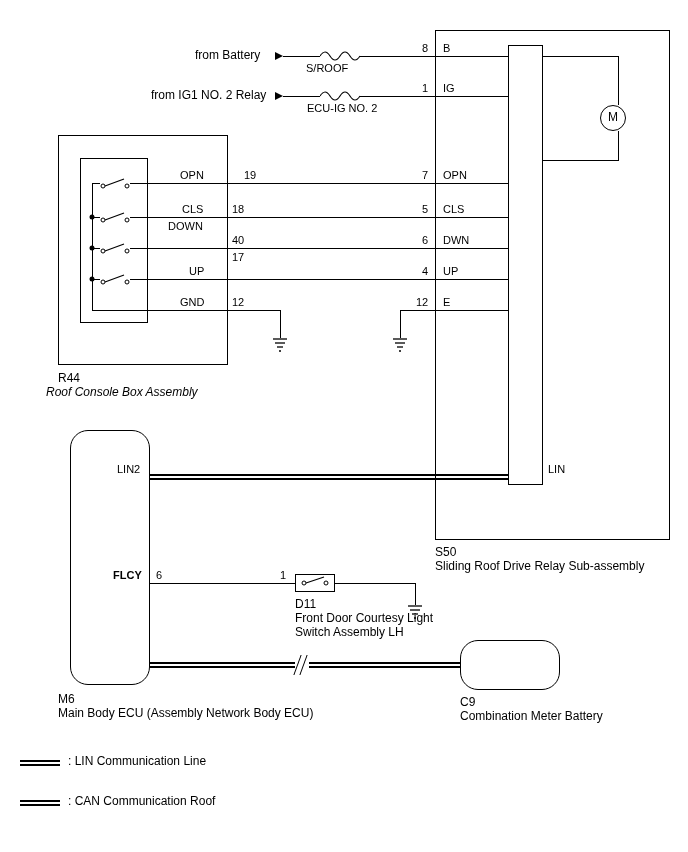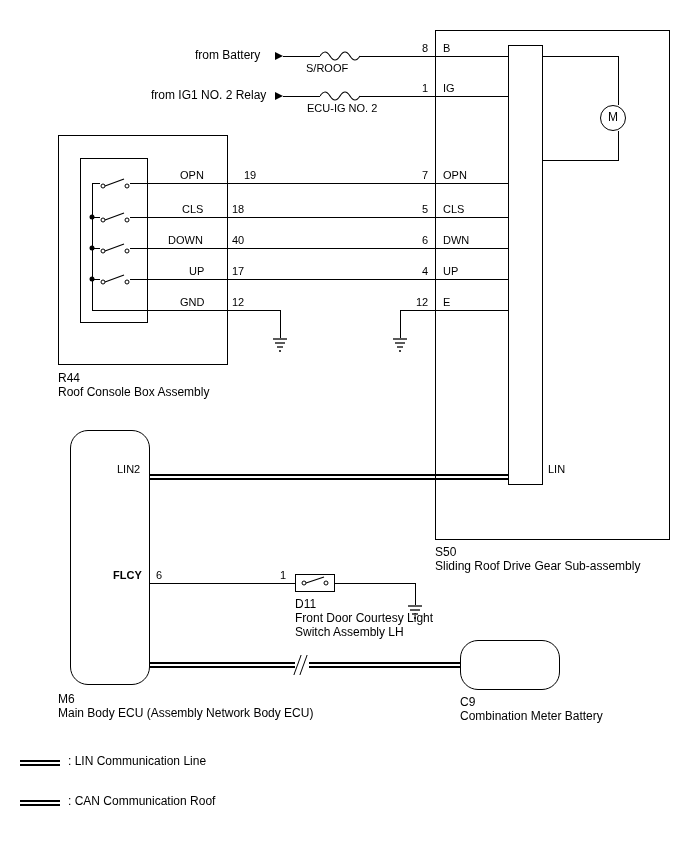--- a/index.html
+++ b/index.html
@@ -211,36 +211,36 @@
 
   <div class="switch" style="left:100px; top:242px;">
     <svg width="30" height="12">
         <circle cx="3" cy="9" r="2" fill="none" stroke="#000"></circle>
         <circle cx="27" cy="9" r="2" fill="none" stroke="#000"></circle>
         <line x1="5" y1="9" x2="24" y2="2" stroke="#000" stroke-width="1.2"></line>
       </svg>
   </div>
   <div class="wire hline" style="left:92px; top:248px; width:8px;"></div>
   <div class="wire hline" style="left:130px; top:248px; width:378px;"></div>
-  <span class="label small" style="left:168px; top:234px;">DOWN</span>
+  <span class="label small" style="left:168px; top:220px;">DOWN</span>
   <span class="label small" style="left:232px; top:234px;">40</span>
   <span class="label small" style="left:422px; top:234px;">6</span>
   <span class="label small" style="left:443px; top:234px;">DWN</span>
 
   <div class="switch" style="left:100px; top:273px;">
     <svg width="30" height="12">
         <circle cx="3" cy="9" r="2" fill="none" stroke="#000"></circle>
         <circle cx="27" cy="9" r="2" fill="none" stroke="#000"></circle>
         <line x1="5" y1="9" x2="24" y2="2" stroke="#000" stroke-width="1.2"></line>
       </svg>
   </div>
   <div class="wire hline" style="left:92px; top:279px; width:8px;"></div>
   <div class="wire hline" style="left:130px; top:279px; width:378px;"></div>
   <span class="label small" style="left:189px; top:265px;">UP</span>
-  <span class="label small" style="left:232px; top:265px;">17</span>
+  <span class="label small" style="left:232px; top:251px;">17</span>
   <span class="label small" style="left:422px; top:265px;">4</span>
   <span class="label small" style="left:443px; top:265px;">UP</span>
 
   <div class="wire hline" style="left:92px; top:310px; width:188px;"></div>
   <div class="wire vline" style="left:280px; top:310px; height:28px;"></div>
   <div class="ground" style="left:273px; top:338px;">
     <svg width="14" height="14">
         <line x1="0" y1="1" x2="14" y2="1" stroke="#000" stroke-width="1.3"></line>
         <line x1="2" y1="5" x2="12" y2="5" stroke="#000" stroke-width="1.3"></line>
         <line x1="4" y1="9" x2="10" y2="9" stroke="#000" stroke-width="1.3"></line>
@@ -257,24 +257,24 @@
         <line x1="0" y1="1" x2="14" y2="1" stroke="#000" stroke-width="1.3"></line>
         <line x1="2" y1="5" x2="12" y2="5" stroke="#000" stroke-width="1.3"></line>
         <line x1="4" y1="9" x2="10" y2="9" stroke="#000" stroke-width="1.3"></line>
         <line x1="6" y1="13" x2="8" y2="13" stroke="#000" stroke-width="1.3"></line>
       </svg>
   </div>
   <span class="label small" style="left:416px; top:296px;">12</span>
   <span class="label small" style="left:443px; top:296px;">E</span>
 
   <span class="label" style="left:58px; top:372px;">R44</span>
-  <span class="label" style="left:58px; top:386px;">Roof Console Box Assembly</span>
+  <span class="label" style="left:46px; top:386px;font-style:italic;">Roof Console Box Assembly</span>
 
   <span class="label" style="left:435px; top:546px;">S50</span>
-  <span class="label" style="left:435px; top:560px;">Sliding Roof Drive Gear Sub-assembly</span>
+  <span class="label" style="left:435px; top:560px;">Sliding Roof Drive Relay Sub-assembly</span>
 
   <div class="rbox" style="left:70px; top:430px; width:80px; height:255px;"></div>
   <span class="label" style="left:58px; top:693px;">M6</span>
   <span class="label" style="left:58px; top:707px;">Main Body ECU (Assembly Network Body ECU)</span>
 
   <span class="label small" style="left:117px; top:463px;">LIN2</span>
   <div class="bus" style="left:150px; top:474px; width:358px;"></div>
   <span class="label small" style="left:548px; top:463px;">LIN</span>
 
   <span class="label small" style="left:113px; top:569px;font-weight:bold;">FLCY</span>

